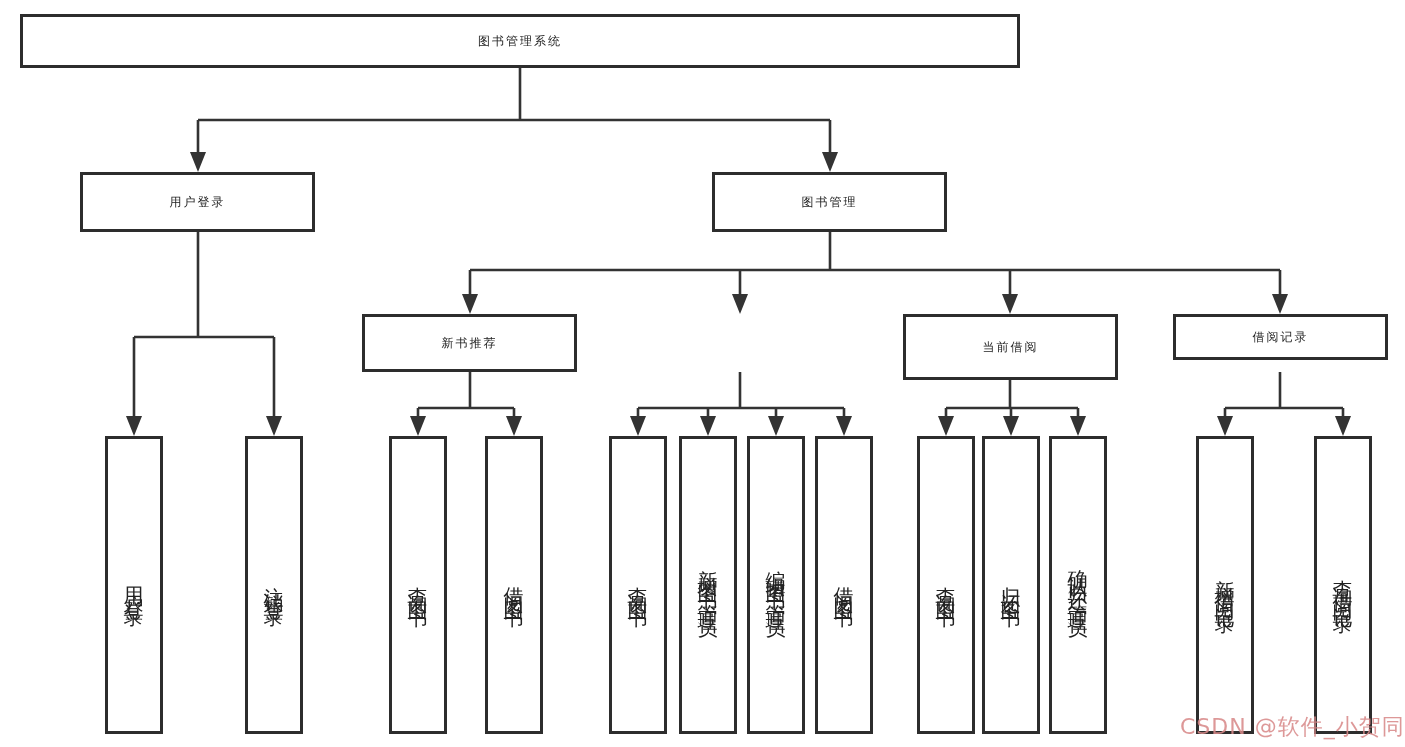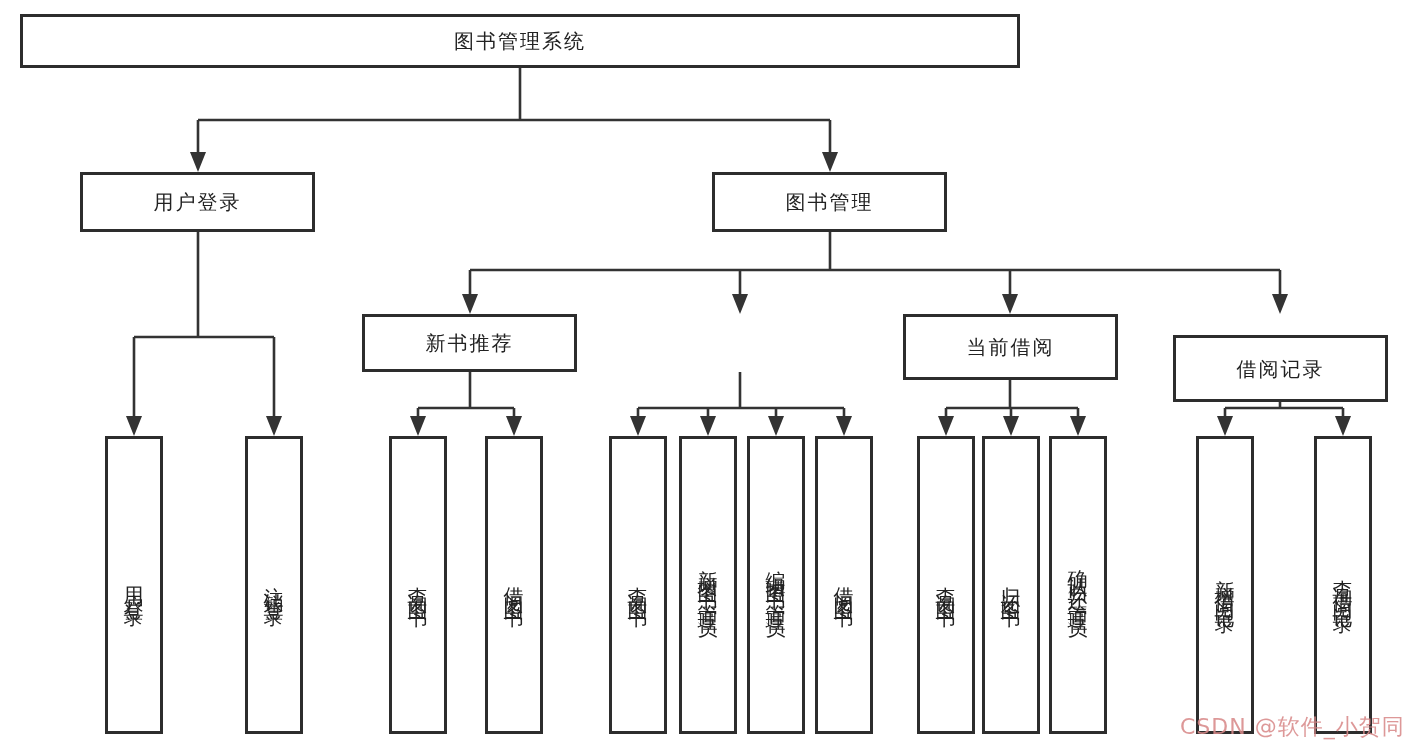--- a/index.html
+++ b/index.html
@@ -13,21 +13,21 @@
   }
   #wires { position: absolute; left: 0; top: 0; }
   .node {
     position: absolute;
     box-sizing: border-box;
     border: 3px solid #2d2d2d;
     background: #ffffff;
     display: flex;
     align-items: center;
     justify-content: center;
-    font-size: 20px;
+    font-size: 12px;
     color: #222222;
     letter-spacing: 2px;
     text-align: center;
     line-height: 1.2;
   }
   .vnode {
     writing-mode: vertical-rl;
     text-orientation: mixed;
     letter-spacing: 7px;
     font-size: 20px;
@@ -88,21 +88,21 @@
     </g>
   </svg>
 
   <div class="node" style="left:20px; top:14px; width:1000px; height:54px;">图书管理系统</div>
 
   <div class="node" style="left:80px; top:172px; width:235px; height:60px;">用户登录</div>
   <div class="node" style="left:712px; top:172px; width:235px; height:60px;">图书管理</div>
 
   <div class="node" style="left:362px; top:314px; width:215px; height:58px;">新书推荐</div>
   <div class="node" style="left:903px; top:314px; width:215px; height:66px;">当前借阅</div>
-  <div class="node" style="left:1173px; top:314px; width:215px; height:67px;margin-top:21px;">借阅记录</div>
+  <div class="node" style="left:1173px; top:314px; width:215px; height:46px;">借阅记录</div>
 
   <div class="node vnode" style="left:105px; top:436px; width:58px; height:298px;">用户登录</div>
   <div class="node vnode" style="left:245px; top:436px; width:58px; height:298px;">注销登录</div>
 
   <div class="node vnode" style="left:389px; top:436px; width:58px; height:298px;">查询图书</div>
   <div class="node vnode" style="left:485px; top:436px; width:58px; height:298px;">借阅图书</div>
 
   <div class="node vnode" style="left:609px; top:436px; width:58px; height:298px;">查询图书</div>
   <div class="node vnode" style="left:679px; top:436px; width:58px; height:298px;">新增图书（管理员）</div>
   <div class="node vnode" style="left:747px; top:436px; width:58px; height:298px;">编辑图书（管理员）</div>

